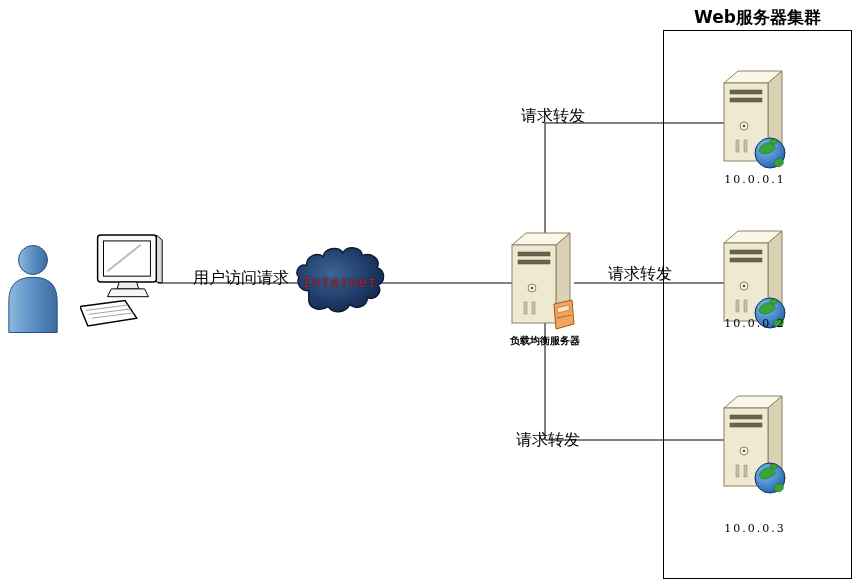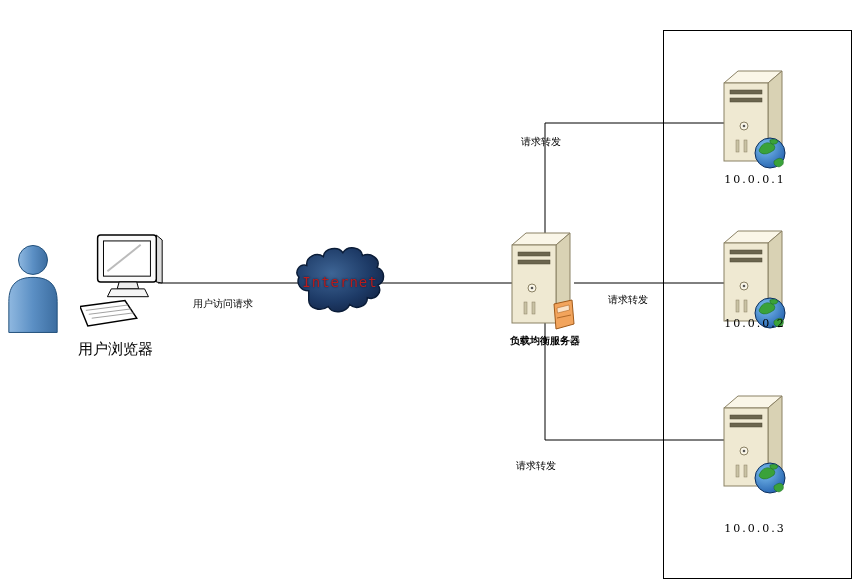--- a/index.html
+++ b/index.html
@@ -35,22 +35,21 @@
     text-align:center;
   }
   .ip-label {
     font-family:"DejaVu Serif", serif;
     font-size:11px;
     letter-spacing:2px;
     text-align:center;
   }
   .edge-label {
     font-family:Liberation Serif, serif;
-    font-size:10px;
-    margin-top:29px;
+    font-size:16px;
   }
   .internet-text {
     font-family:"DejaVu Sans Mono", monospace;
     font-size:14px;
     letter-spacing:1px;
     color:#b91c1c;
     text-align:center;
     text-shadow:0 0 2px #0a1c38;
   }
   .defs-svg { position:absolute; width:0; height:0; }
@@ -148,20 +147,21 @@
   <div class="abs lbl internet-text" style="left:290px; top:274px; width:100px;">Internet</div>
 
   <div class="abs icon" style="left:506px; top:228px; width:72px; height:105px;">
     <svg width="72" height="105" viewBox="0 0 72 105">
       <use href="#g-tower"></use>
       <use href="#g-card"></use>
     </svg>
   </div>
   <div class="abs lbl lb-label" style="left:465px; top:334px; width:160px;">负载均衡服务器</div>
 
+  <div class="abs lbl title-bold" style="left:663px; top:6px; width:189px;">Web服务器集群</div>
 
   <div class="abs icon" style="left:718px; top:66px; width:72px; height:105px;">
     <svg width="72" height="105" viewBox="0 0 72 105">
         <use href="#g-tower"></use>
         <use href="#g-globe"></use>
       </svg>
   </div>
   <div class="abs lbl ip-label" style="left:700px; top:173px; width:110px;">10.0.0.1</div>
 
   <div class="abs icon" style="left:718px; top:226px; width:72px; height:105px;">
@@ -173,20 +173,19 @@
   <div class="abs lbl ip-label" style="left:700px; top:317px; width:110px;">10.0.0.2</div>
 
   <div class="abs icon" style="left:718px; top:391px; width:72px; height:105px;">
     <svg width="72" height="105" viewBox="0 0 72 105">
         <use href="#g-tower"></use>
         <use href="#g-globe"></use>
       </svg>
   </div>
   <div class="abs lbl ip-label" style="left:700px; top:522px; width:110px;">10.0.0.3</div>
 
-  <div class="abs lbl serif-label" style="left:58px; top:340px; width:115px;">用户浏览器</div>
 
   <div class="abs lbl edge-label" style="left:193px; top:268px;">用户访问请求</div>
   <div class="abs lbl edge-label" style="left:521px; top:106px;">请求转发</div>
   <div class="abs lbl edge-label" style="left:608px; top:264px;">请求转发</div>
   <div class="abs lbl edge-label" style="left:516px; top:430px;">请求转发</div>
 
 </div>
 
 </body></html>

